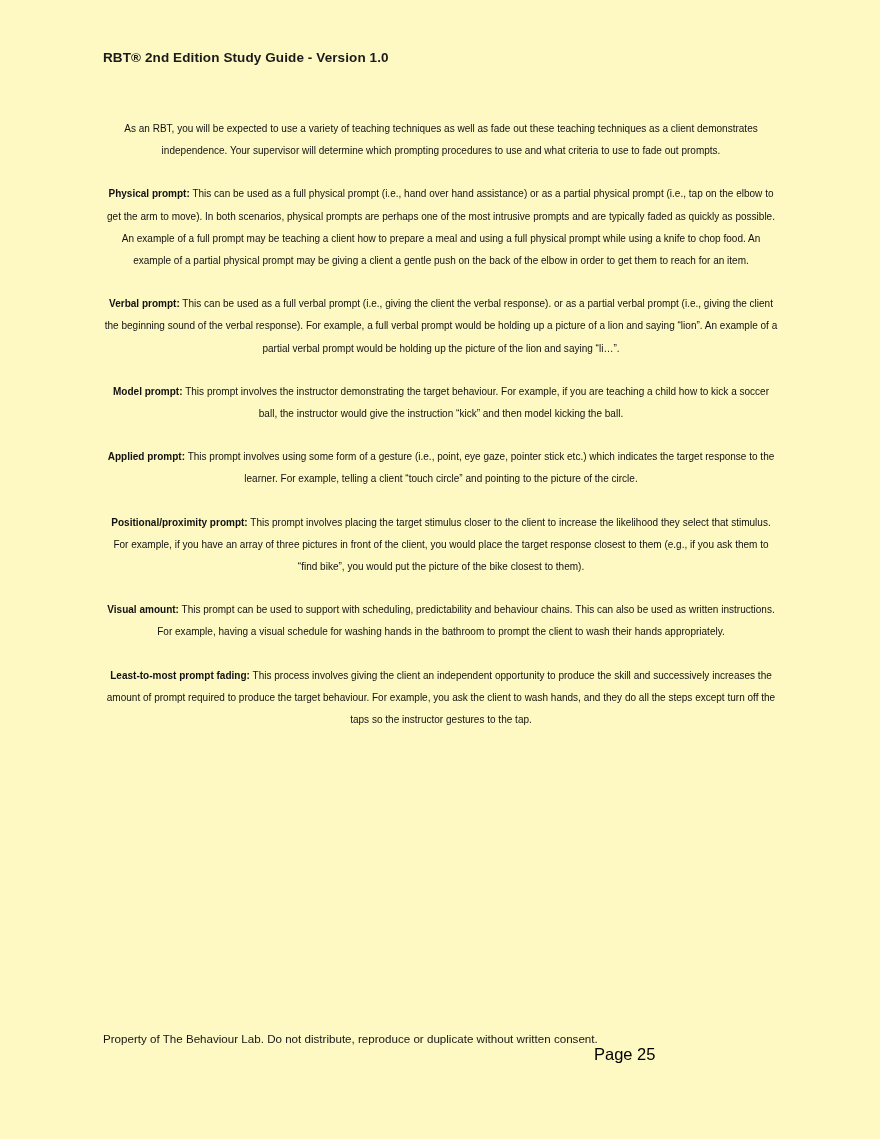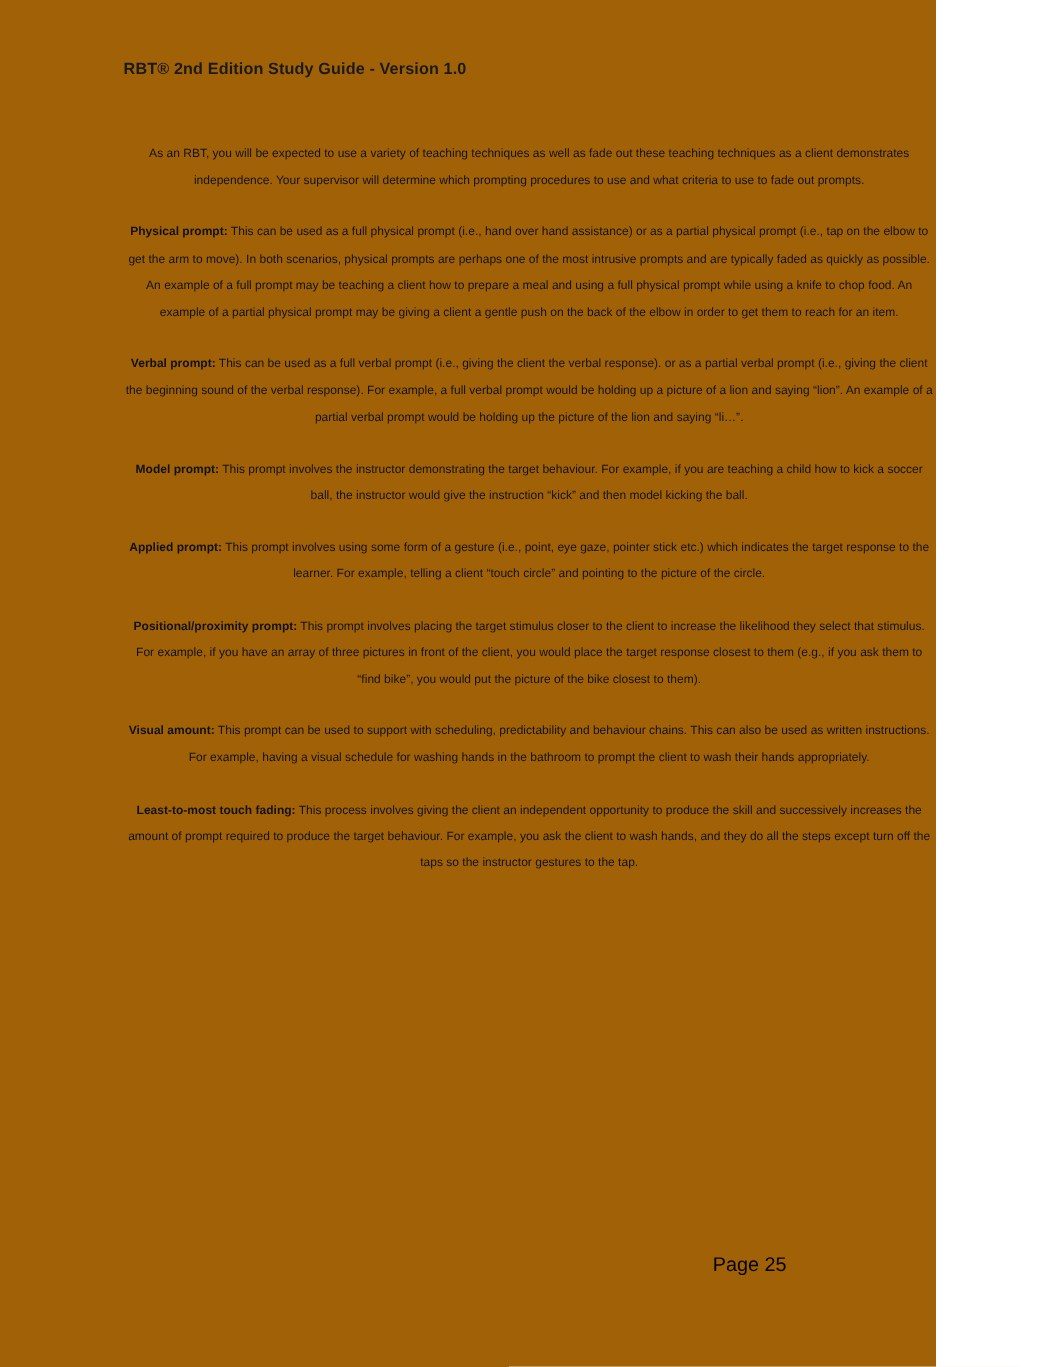--- a/index.html
+++ b/index.html
@@ -8,23 +8,23 @@
     padding: 0;
     background: #ffffff;
   }
   body {
     font-family: "Liberation Sans", sans-serif;
     color: #000000;
     -webkit-font-smoothing: antialiased;
   }
   .page {
     position: relative;
-    width: 780px;
+    width: 880px;
     height: 1139px;
-    background: #a16207;
+    background: #fef9c3;
     overflow: hidden;
     box-sizing: border-box;
   }
   .running-header {
     position: absolute;
     left: 103px;
     top: 50px;
     font-size: 13.5px;
     font-weight: bold;
     letter-spacing: 0.1px;
@@ -115,23 +115,24 @@
 
     <p class="para">
       <span class="lead">Positional/proximity prompt:</span><span> This prompt involves placing the target stimulus closer to the client to increase the likelihood they select that stimulus. For example, if you have an array of three pictures in front of the client, you would place the target response closest to them (e.g., if you ask them to “find bike”, you would put the picture of the bike closest to them).</span>
     </p>
 
     <p class="para">
       <span class="lead">Visual amount:</span><span> This prompt can be used to support with scheduling, predictability and behaviour chains. This can also be used as written instructions. For example, having a visual schedule for washing hands in the bathroom to prompt the client to wash their hands appropriately.</span>
     </p>
 
     <p class="para">
-      <span class="lead">Least-to-most touch fading:</span><span> This process involves giving the client an independent opportunity to produce the skill and successively increases the amount of prompt required to produce the target behaviour. For example, you ask the client to wash hands, and they do all the steps except turn off the taps so the instructor gestures to the tap.</span>
+      <span class="lead">Least-to-most prompt fading:</span><span> This process involves giving the client an independent opportunity to produce the skill and successively increases the amount of prompt required to produce the target behaviour. For example, you ask the client to wash hands, and they do all the steps except turn off the taps so the instructor gestures to the tap.</span>
     </p>
 
   </div>
 
   <div class="footer">
+    <div class="footer-line">Property of The Behaviour Lab. Do not distribute, reproduce or duplicate without written consent.</div>
   </div>
 
   <div class="page-number">Page 25</div>
 
 </div>
 
 </body></html>

